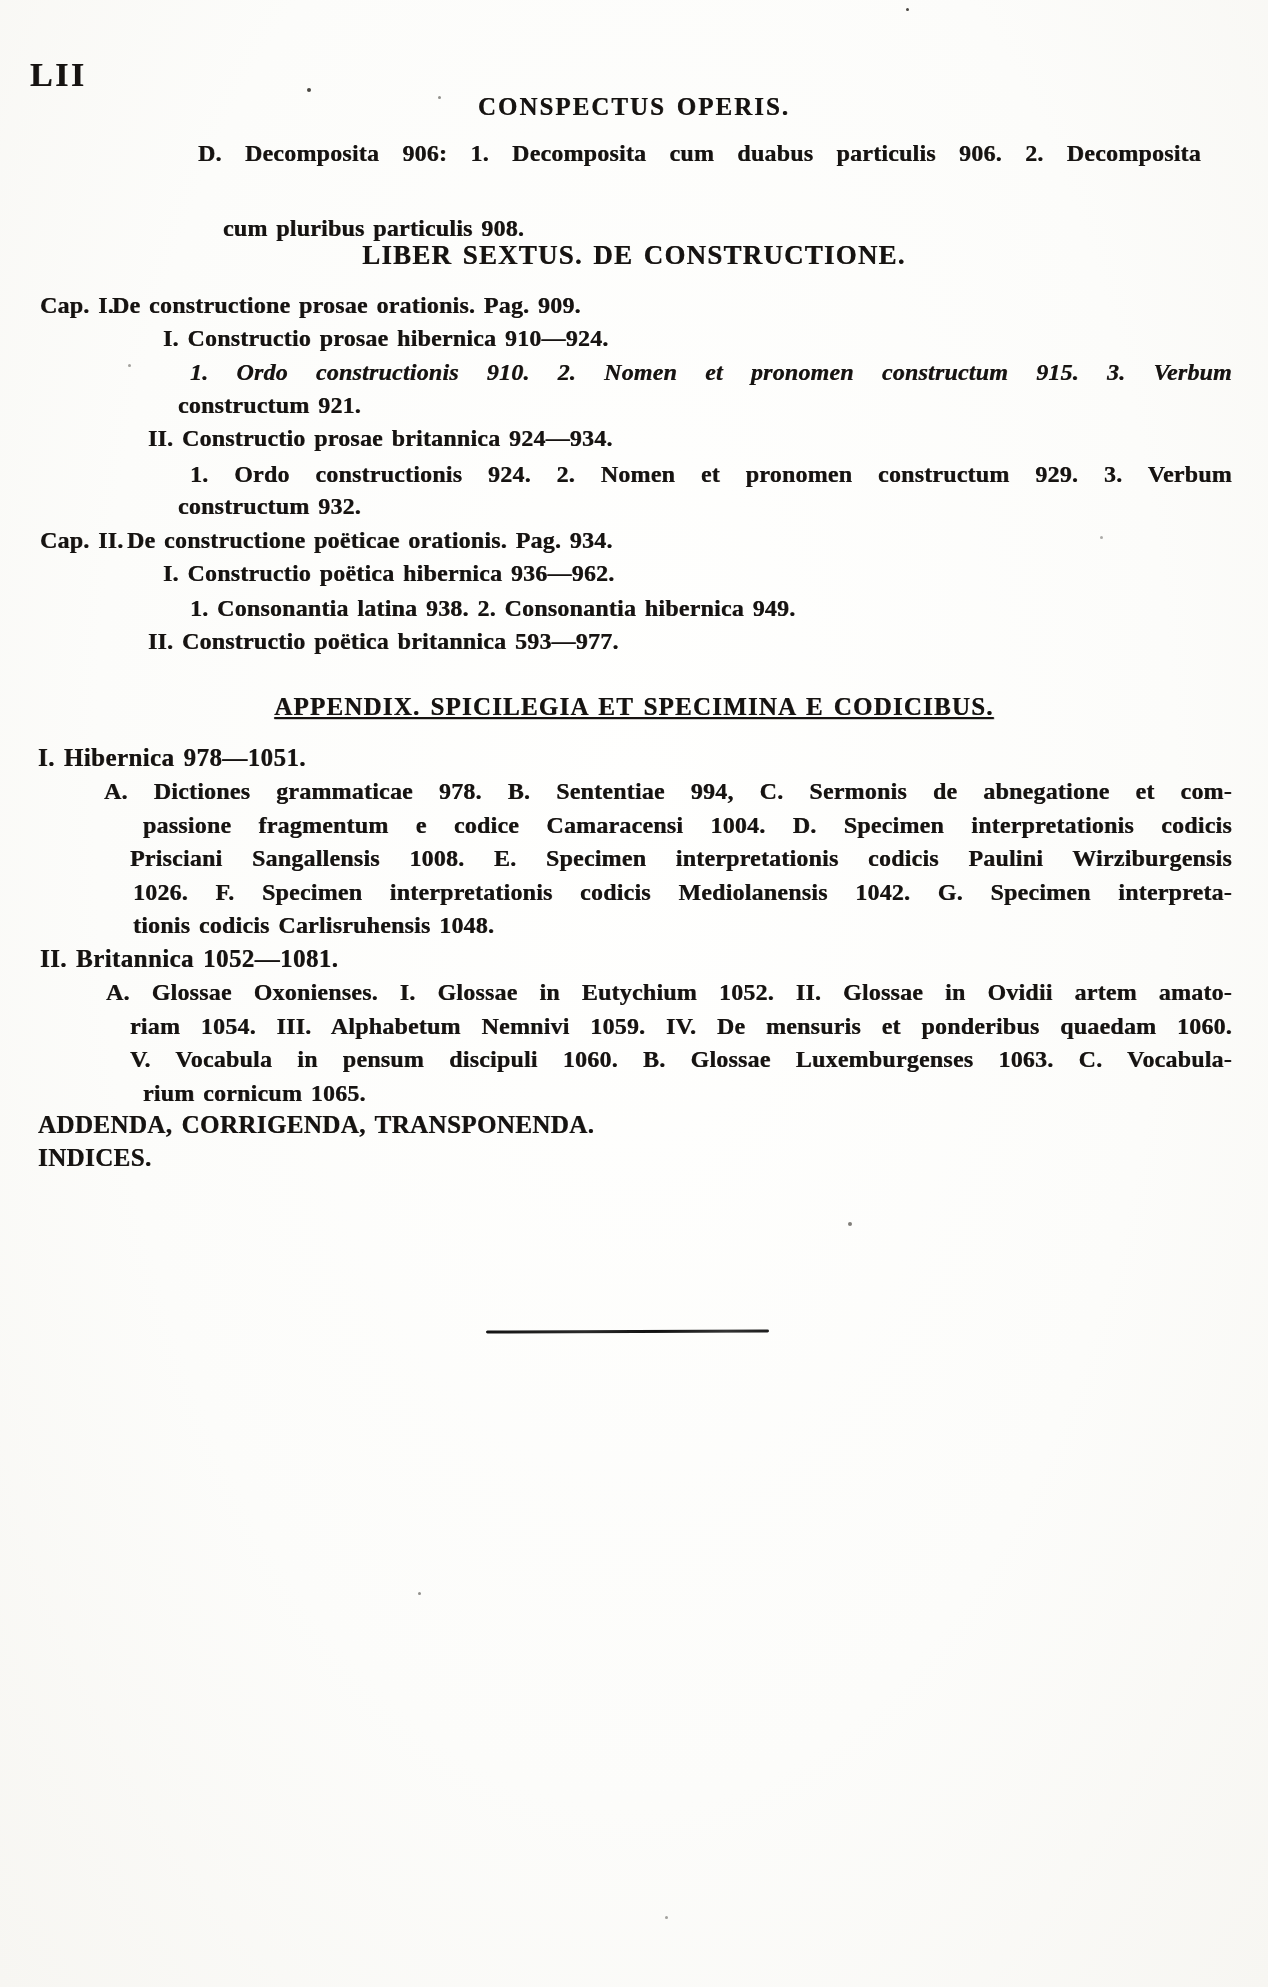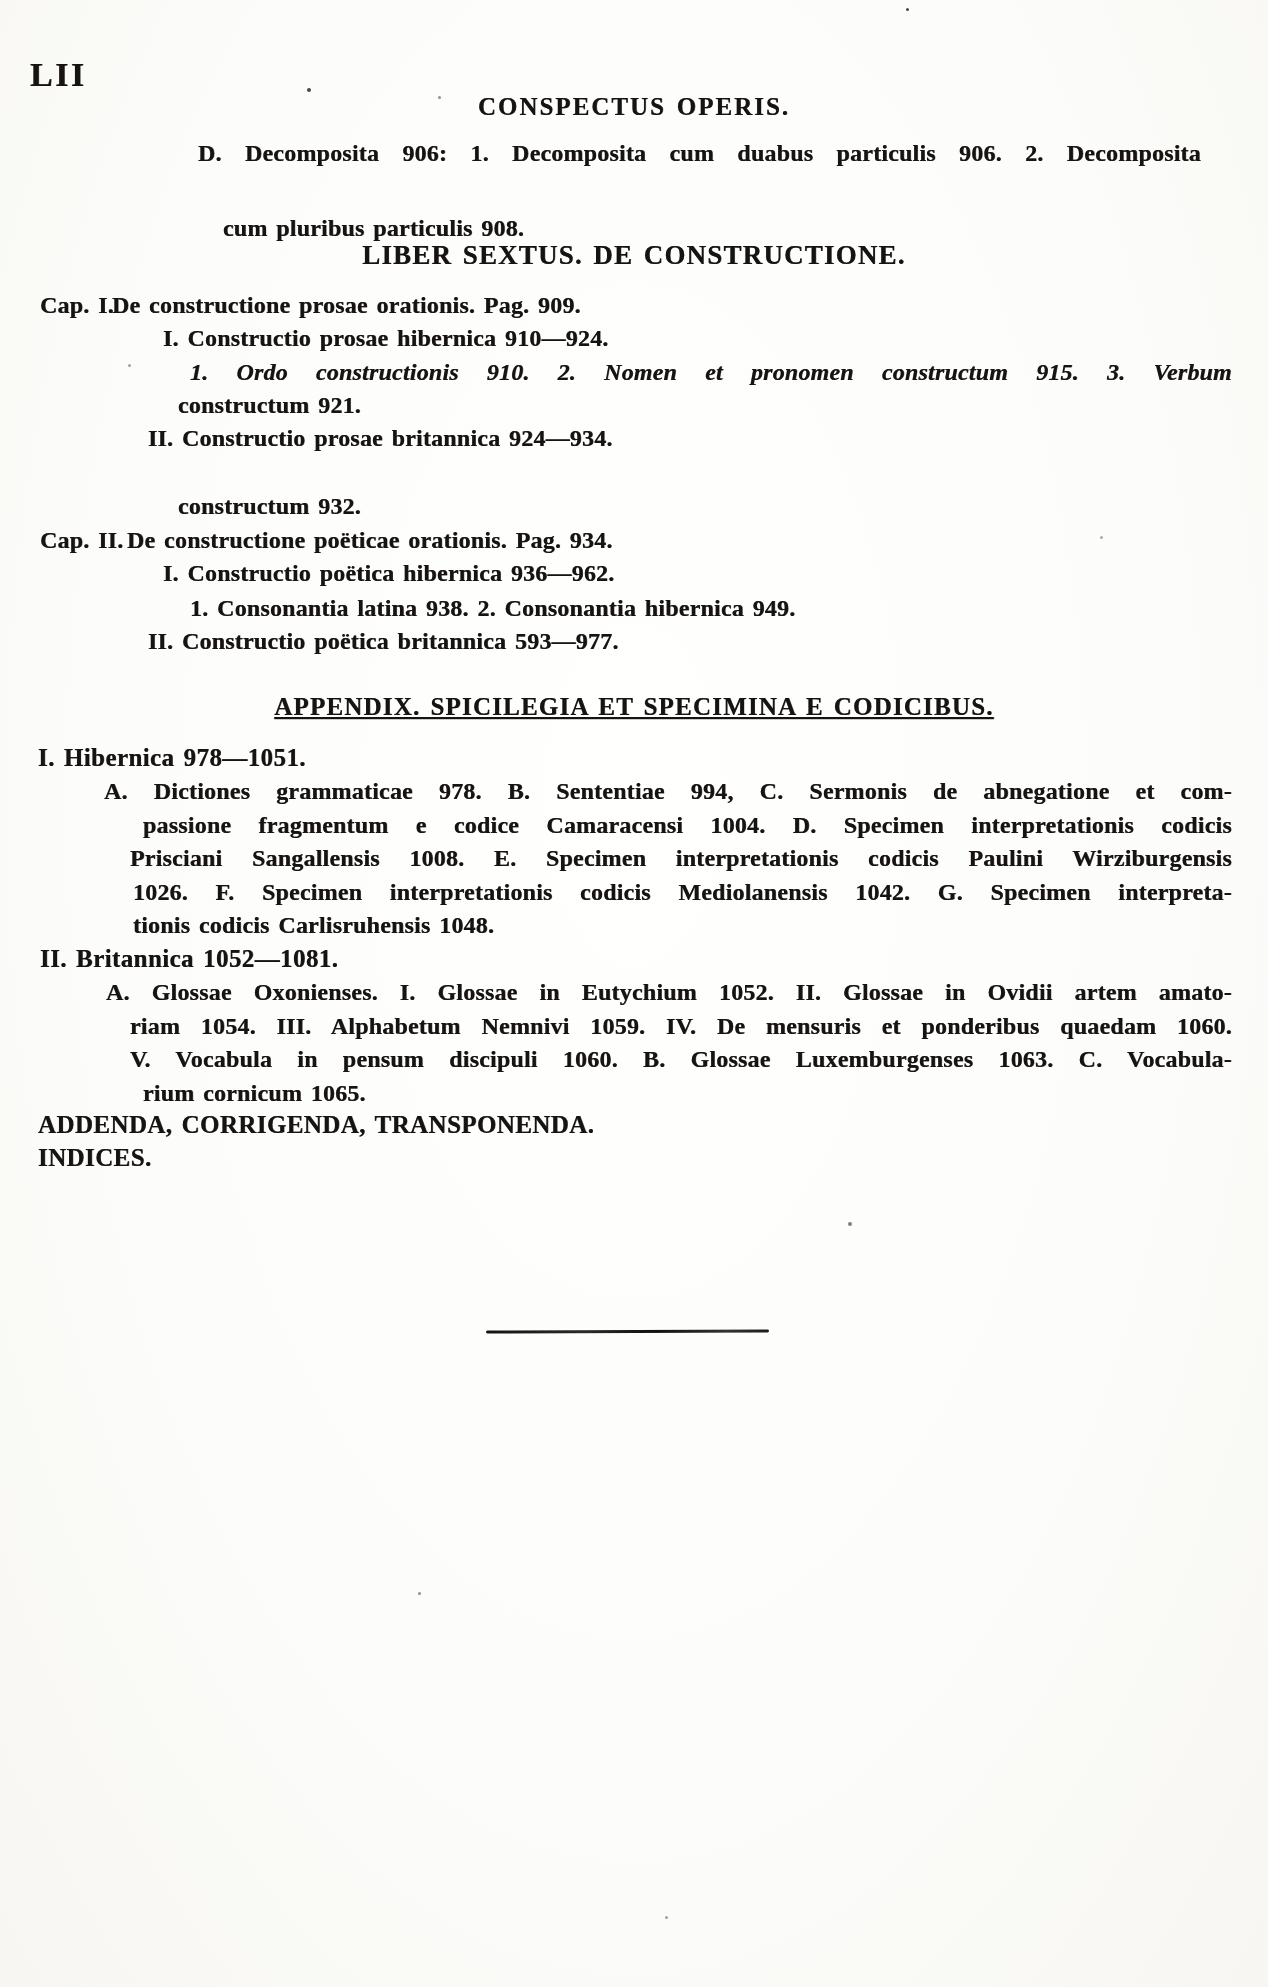--- a/index.html
+++ b/index.html
@@ -57,20 +57,21 @@
 
   <div class="ln bookhead center" style="top:240px;">LIBER SEXTUS. DE CONSTRUCTIONE.</div>
 
   <div class="ln" style="left:40px; top:290px;">
     <span class="caplabel" style="width:72px;">Cap. I.</span><span>De constructione prosae orationis. Pag. 909.</span>
   </div>
   <div class="ln" style="left:163px; top:323px;">I. Constructio prosae hibernica 910—924.</div>
   <div class="ln just" style="left:190px; top:357px; width:1042px;font-style:italic;">1. Ordo constructionis 910. 2. Nomen et pronomen constructum 915. 3. Verbum</div>
   <div class="ln" style="left:178px; top:390px;">constructum 921.</div>
   <div class="ln" style="left:148px; top:423px;">II. Constructio prosae britannica 924—934.</div>
+  <div class="ln just" style="left:190px; top:459px; width:1042px;">1. Ordo constructionis 924. 2. Nomen et pronomen constructum 929. 3. Verbum</div>
   <div class="ln" style="left:178px; top:491px;">constructum 932.</div>
 
   <div class="ln" style="left:40px; top:525px;">
     <span class="caplabel" style="width:87px;">Cap. II.</span><span>De constructione poëticae orationis. Pag. 934.</span>
   </div>
   <div class="ln" style="left:163px; top:558px;">I. Constructio poëtica hibernica 936—962.</div>
   <div class="ln" style="left:190px; top:593px;">1. Consonantia latina 938. 2. Consonantia hibernica 949.</div>
   <div class="ln" style="left:148px; top:626px;">II. Constructio poëtica britannica 593—977.</div>
 
   <div class="ln apphead center" style="top:692px;text-decoration:underline;">APPENDIX. SPICILEGIA ET SPECIMINA E CODICIBUS.</div>

